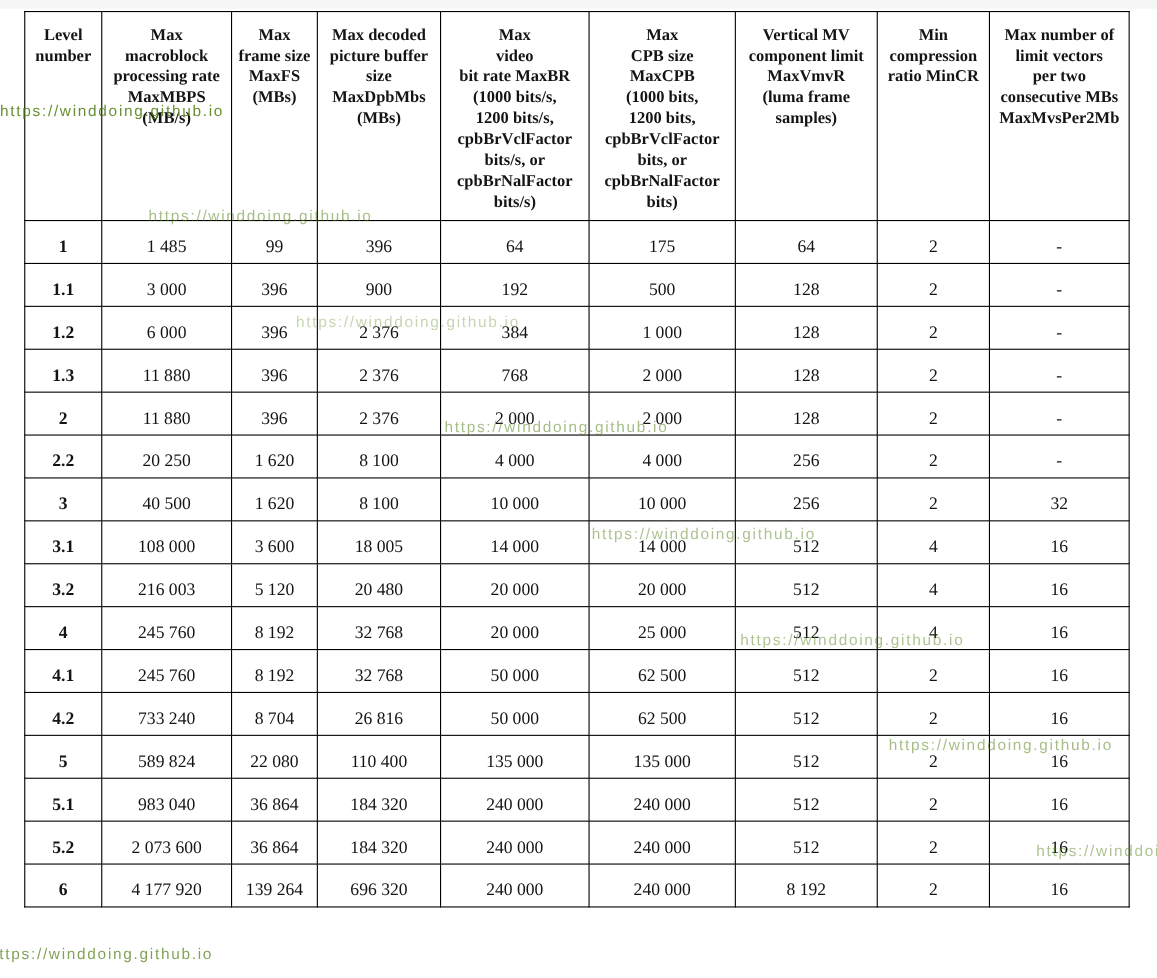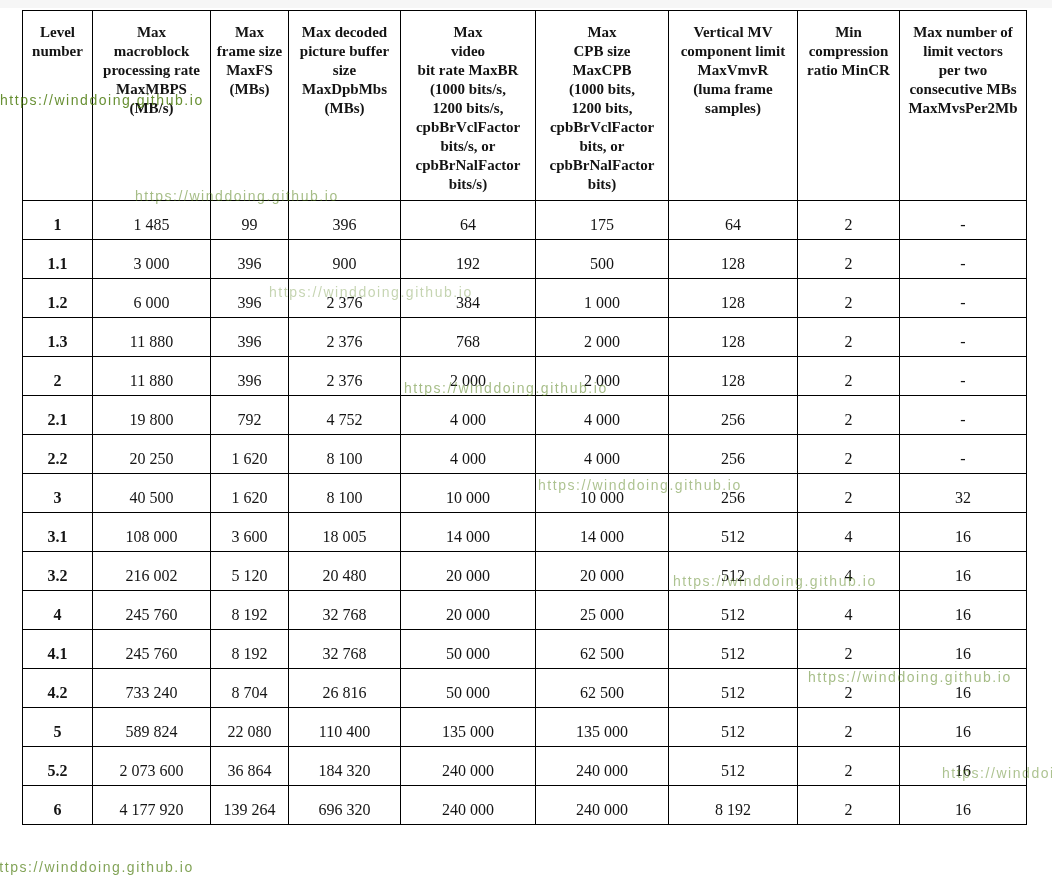--- a/index.html
+++ b/index.html
@@ -159,31 +159,20 @@
         <td class="value">11 880</td>
         <td class="value">396</td>
         <td class="value">2 376</td>
         <td class="value">2 000</td>
         <td class="value">2 000</td>
         <td class="value">128</td>
         <td class="value">2</td>
         <td class="value">-</td>
       </tr>
       <tr>
-        <td class="level">2.1</td>
-        <td class="value">19 800</td>
-        <td class="value">792</td>
-        <td class="value">4 752</td>
-        <td class="value">4 000</td>
-        <td class="value">4 000</td>
-        <td class="value">256</td>
-        <td class="value">2</td>
-        <td class="value">-</td>
-      </tr>
-      <tr>
         <td class="level">2.2</td>
         <td class="value">20 250</td>
         <td class="value">1 620</td>
         <td class="value">8 100</td>
         <td class="value">4 000</td>
         <td class="value">4 000</td>
         <td class="value">256</td>
         <td class="value">2</td>
         <td class="value">-</td>
       </tr>
@@ -204,21 +193,21 @@
         <td class="value">3 600</td>
         <td class="value">18 005</td>
         <td class="value">14 000</td>
         <td class="value">14 000</td>
         <td class="value">512</td>
         <td class="value">4</td>
         <td class="value">16</td>
       </tr>
       <tr>
         <td class="level">3.2</td>
-        <td class="value">216 002</td>
+        <td class="value">216 003</td>
         <td class="value">5 120</td>
         <td class="value">20 480</td>
         <td class="value">20 000</td>
         <td class="value">20 000</td>
         <td class="value">512</td>
         <td class="value">4</td>
         <td class="value">16</td>
       </tr>
       <tr>
         <td class="level">4</td>
@@ -253,20 +242,31 @@
         <td class="value">2</td>
         <td class="value">16</td>
       </tr>
       <tr>
         <td class="level">5</td>
         <td class="value">589 824</td>
         <td class="value">22 080</td>
         <td class="value">110 400</td>
         <td class="value">135 000</td>
         <td class="value">135 000</td>
+        <td class="value">512</td>
+        <td class="value">2</td>
+        <td class="value">16</td>
+      </tr>
+      <tr>
+        <td class="level">5.1</td>
+        <td class="value">983 040</td>
+        <td class="value">36 864</td>
+        <td class="value">184 320</td>
+        <td class="value">240 000</td>
+        <td class="value">240 000</td>
         <td class="value">512</td>
         <td class="value">2</td>
         <td class="value">16</td>
       </tr>
       <tr>
         <td class="level">5.2</td>
         <td class="value">2 073 600</td>
         <td class="value">36 864</td>
         <td class="value">184 320</td>
         <td class="value">240 000</td>

